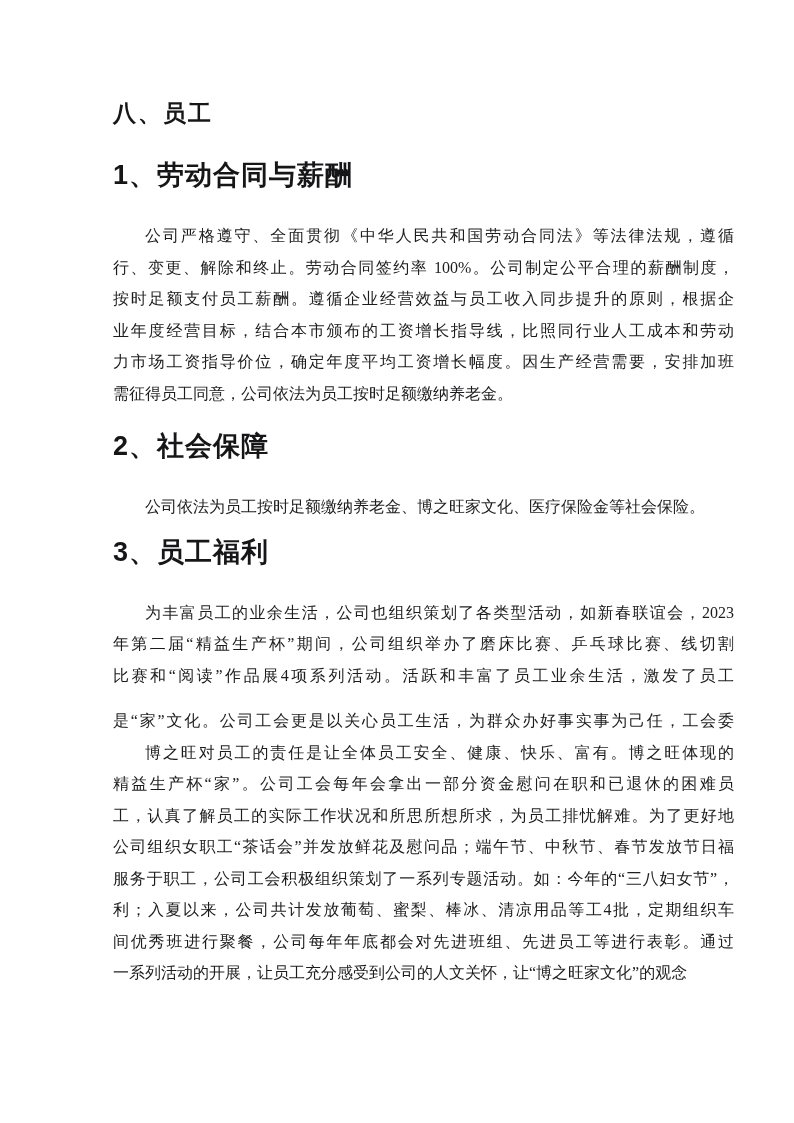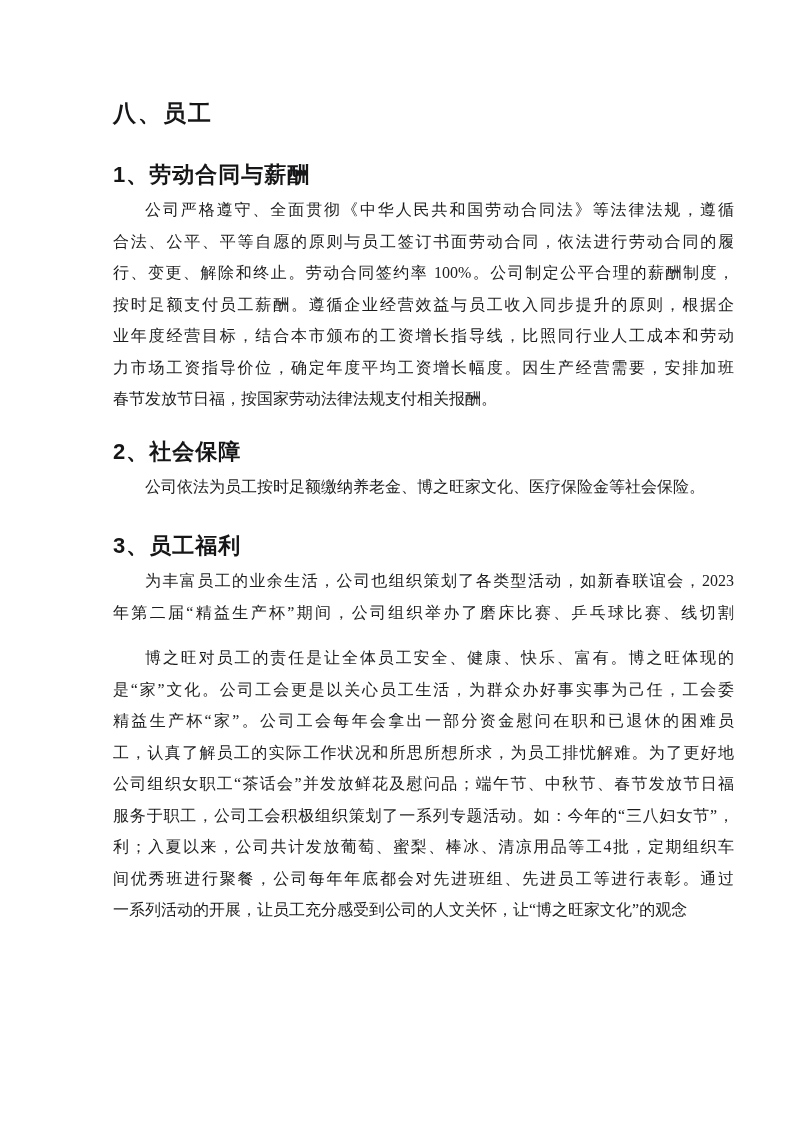--- a/index.html
+++ b/index.html
@@ -24,29 +24,29 @@
     font-weight: bold;
     font-size: 23px;
     line-height: 34px;
     letter-spacing: 2px;
     color: #161618;
   }
   .section-heading {
     margin: 0;
     font-family: "Liberation Sans", "DejaVu Sans", sans-serif;
     font-weight: bold;
-    font-size: 22px;
+    font-size: 27px;
     line-height: 30px;
     letter-spacing: 1px;
     color: #161618;
   }
   .section-heading.mt-30 { margin-top: 30px; }
   .section-heading.mt-22 { margin-top: 22px; }
-  .section-heading.mt-14 { margin-top: 29px; }
-  .para { margin-top: 4px; }
+  .section-heading.mt-14 { margin-top: 14px; }
+  .para { margin-top: 30px; }
   .para.tight { margin-top: 14px; }
   .line {
     font-size: 16px;
     line-height: 31.5px;
     text-align: justify;
     text-align-last: justify;
     white-space: nowrap;
     color: #1c1c1e;
   }
   .line.last {
@@ -59,44 +59,44 @@
 <body>
 
 <div class="page">
 
   <h1 class="chapter-heading">八、员工</h1>
 
   <h2 class="section-heading mt-30">1、劳动合同与薪酬</h2>
 
   <div class="para">
     <div class="line indent">公司严格遵守、全面贯彻《中华人民共和国劳动合同法》等法律法规，遵循</div>
-    <div class="line">合法、公平、平等自愿的原则与员工签订书面劳动合同，依法进行劳动合同的履</div>
     <div class="line">行、变更、解除和终止。劳动合同签约率 100%。公司制定公平合理的薪酬制度，</div>
     <div class="line">按时足额支付员工薪酬。遵循企业经营效益与员工收入同步提升的原则，根据企</div>
     <div class="line">业年度经营目标，结合本市颁布的工资增长指导线，比照同行业人工成本和劳动</div>
     <div class="line">力市场工资指导价位，确定年度平均工资增长幅度。因生产经营需要，安排加班</div>
-    <div class="line last">春节发放节日福，按国家劳动法律法规支付相关报酬。</div>
+    <div class="line last">需征得员工同意，公司依法为员工按时足额缴纳养老金。</div>
   </div>
 
   <h2 class="section-heading mt-22">2、社会保障</h2>
 
   <div class="para">
     <div class="line last indent">公司依法为员工按时足额缴纳养老金、博之旺家文化、医疗保险金等社会保险。</div>
   </div>
 
   <h2 class="section-heading mt-14">3、员工福利</h2>
 
   <div class="para">
     <div class="line indent">为丰富员工的业余生活，公司也组织策划了各类型活动，如新春联谊会，2023</div>
     <div class="line">年第二届“精益生产杯”期间，公司组织举办了磨床比赛、乒乓球比赛、线切割</div>
+    <div class="line">比赛和“阅读”作品展4项系列活动。活跃和丰富了员工业余生活，激发了员工</div>
   </div>
 
   <div class="para tight">
+    <div class="line">是“家”文化。公司工会更是以关心员工生活，为群众办好事实事为己任，工会委</div>
     <div class="line indent">博之旺对员工的责任是让全体员工安全、健康、快乐、富有。博之旺体现的</div>
-    <div class="line">是“家”文化。公司工会更是以关心员工生活，为群众办好事实事为己任，工会委</div>
     <div class="line">精益生产杯“家”。公司工会每年会拿出一部分资金慰问在职和已退休的困难员</div>
     <div class="line">工，认真了解员工的实际工作状况和所思所想所求，为员工排忧解难。为了更好地</div>
     <div class="line">公司组织女职工“茶话会”并发放鲜花及慰问品；端午节、中秋节、春节发放节日福</div>
     <div class="line">服务于职工，公司工会积极组织策划了一系列专题活动。如：今年的“三八妇女节”，</div>
     <div class="line">利；入夏以来，公司共计发放葡萄、蜜梨、棒冰、清凉用品等工4批，定期组织车</div>
     <div class="line">间优秀班进行聚餐，公司每年年底都会对先进班组、先进员工等进行表彰。通过</div>
     <div class="line last">一系列活动的开展，让员工充分感受到公司的人文关怀，让“博之旺家文化”的观念</div>
   </div>
 
 </div>

